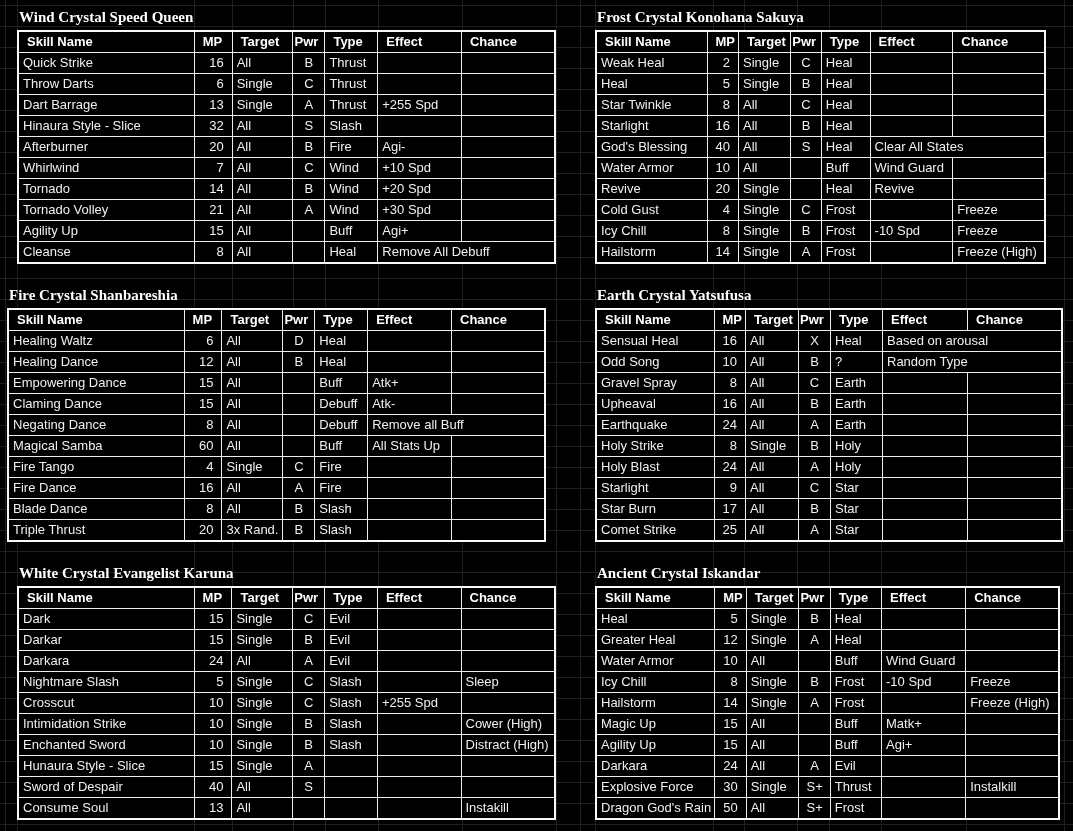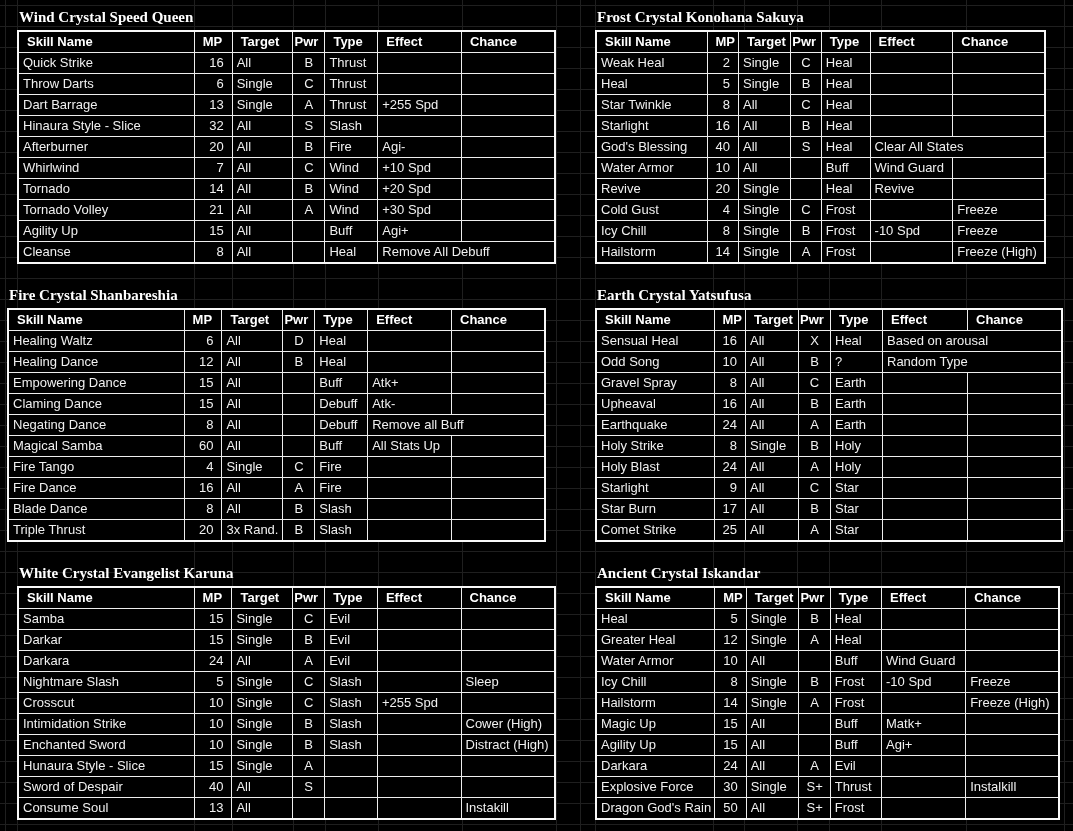--- a/index.html
+++ b/index.html
@@ -537,21 +537,21 @@
             <th class="h1">MP</th>
             <th class="h2">Target</th>
             <th class="h3">Pwr</th>
             <th class="h4">Type</th>
             <th class="h5">Effect</th>
             <th class="h6">Chance</th>
           </tr>
         </thead>
         <tbody>
           <tr>
-            <td class="c0">Samba</td>
+            <td class="c0">Dark</td>
             <td class="c1">15</td>
             <td class="c2">Single</td>
             <td class="c3">C</td>
             <td class="c4">Evil</td>
             <td class="c5"></td>
             <td class="c6"></td>
           </tr>
           <tr>
             <td class="c0">Darkar</td>
             <td class="c1">15</td>

